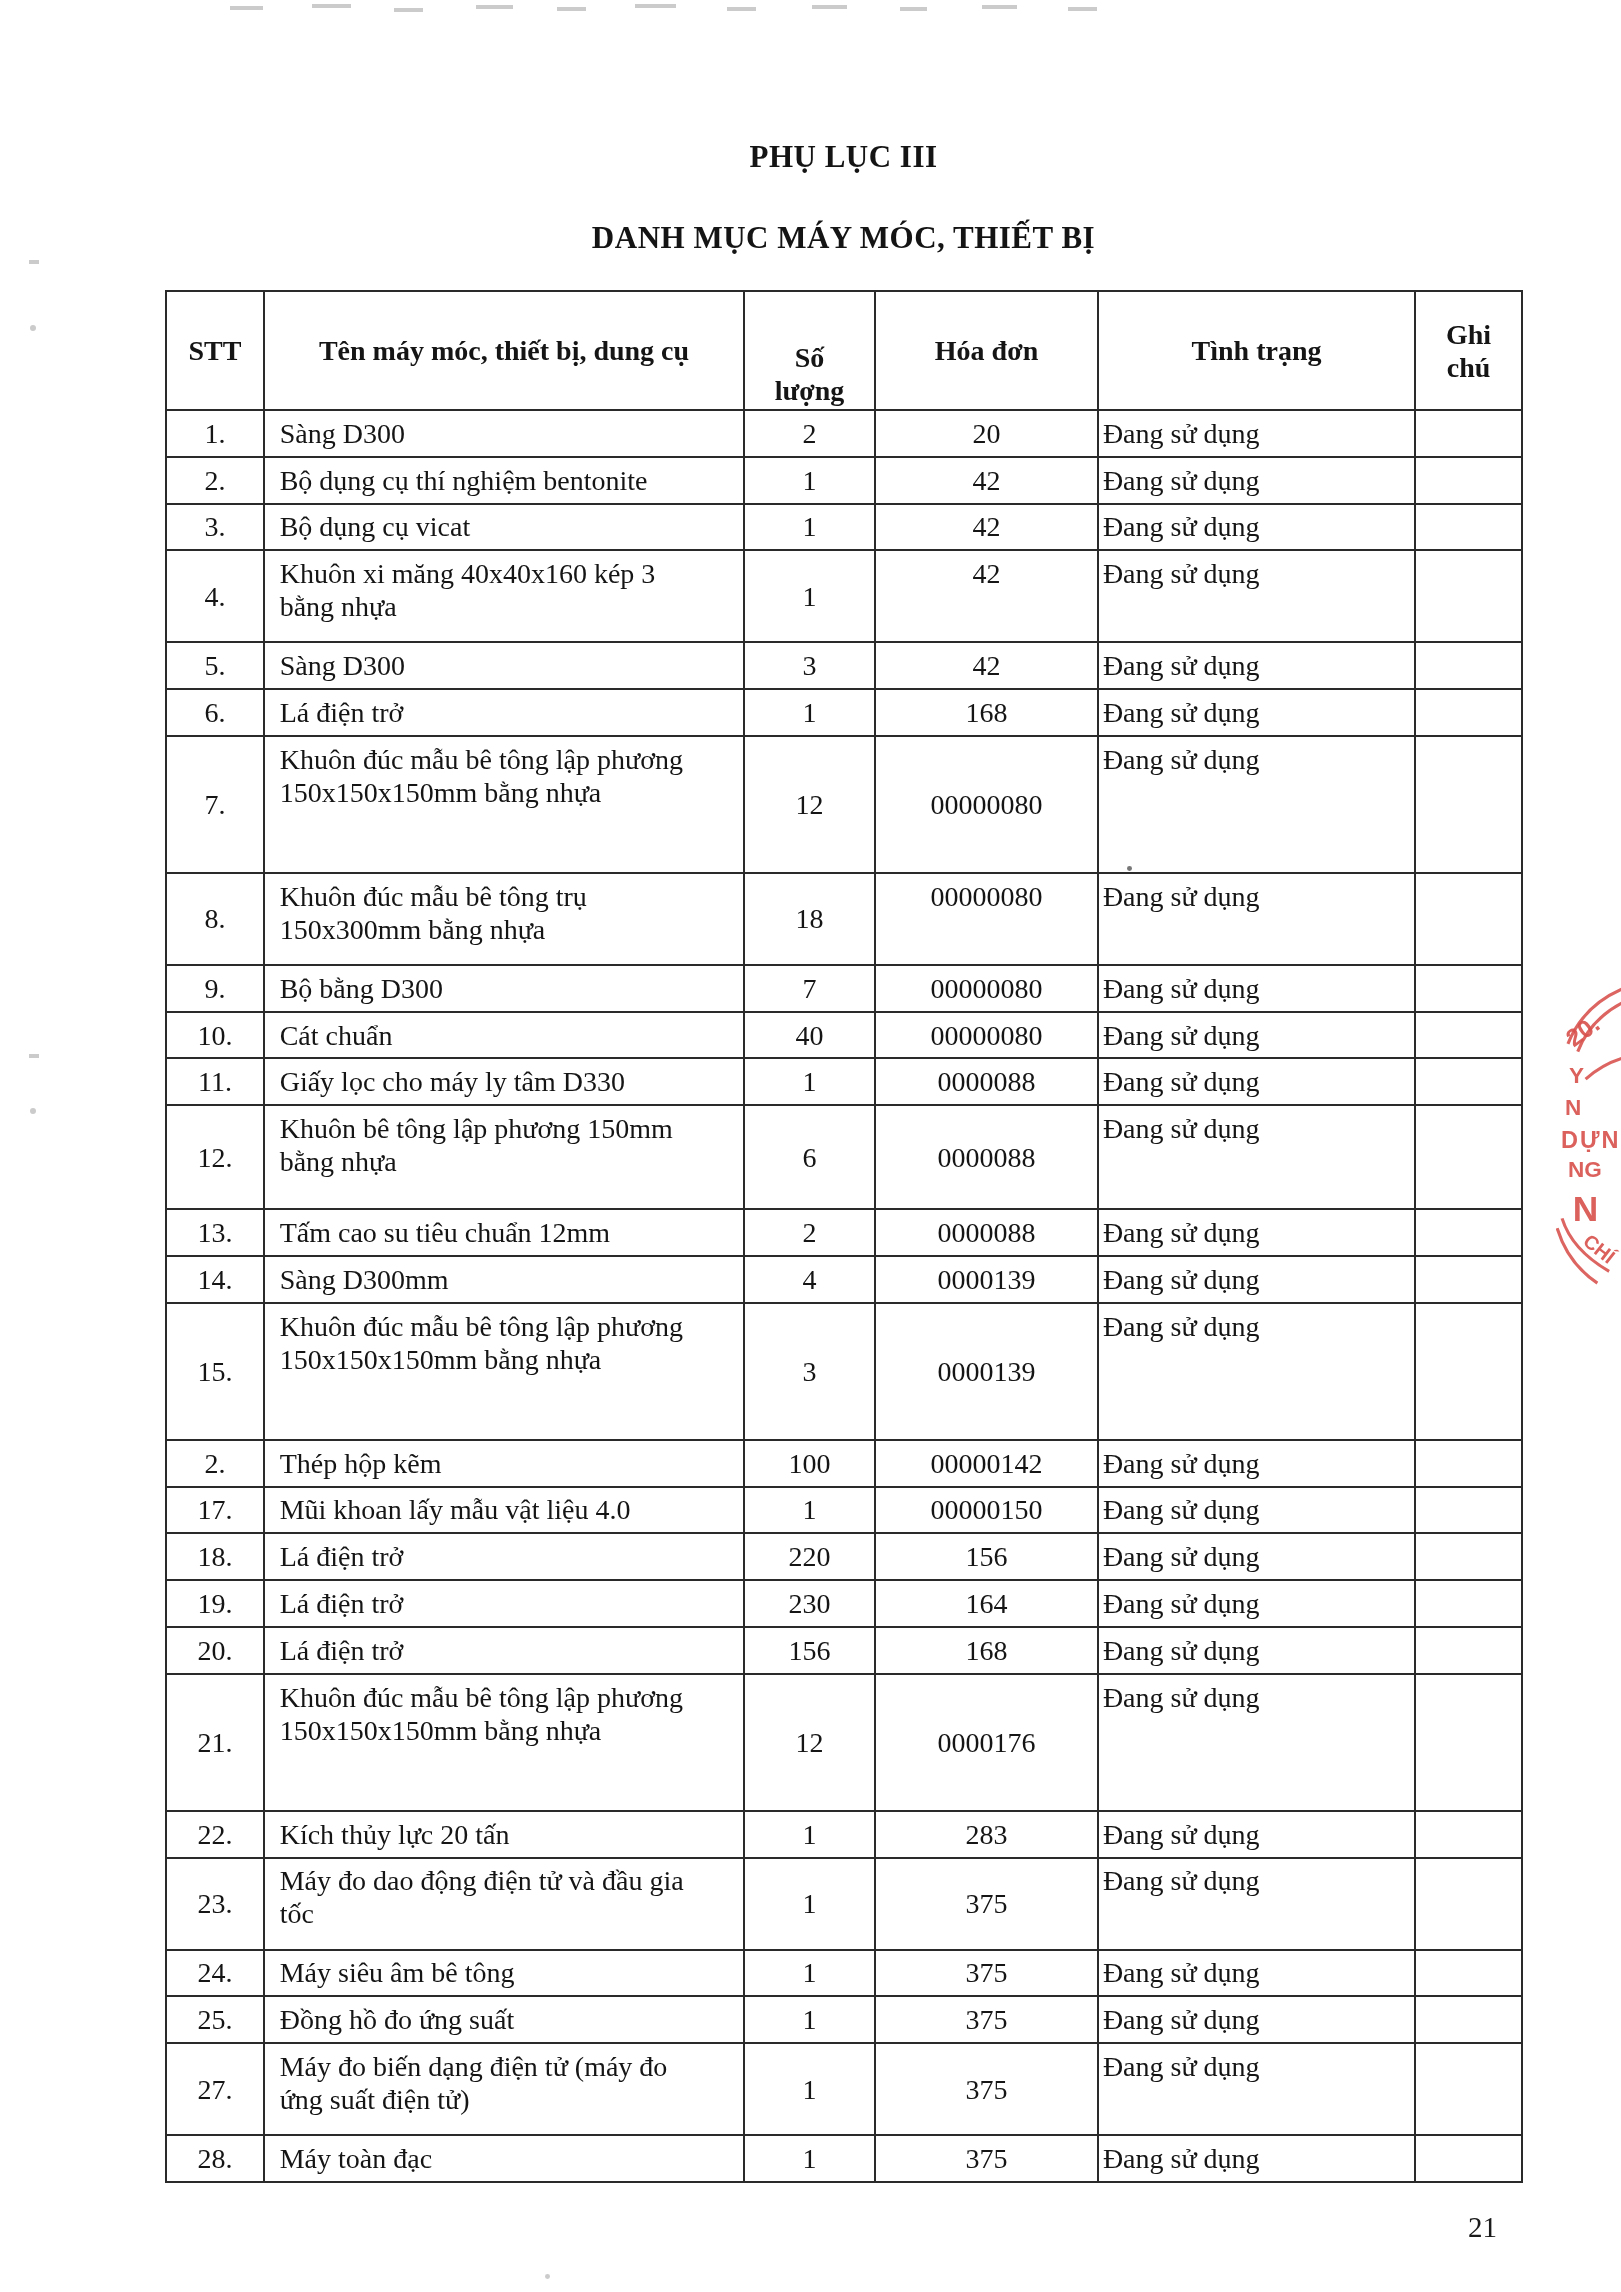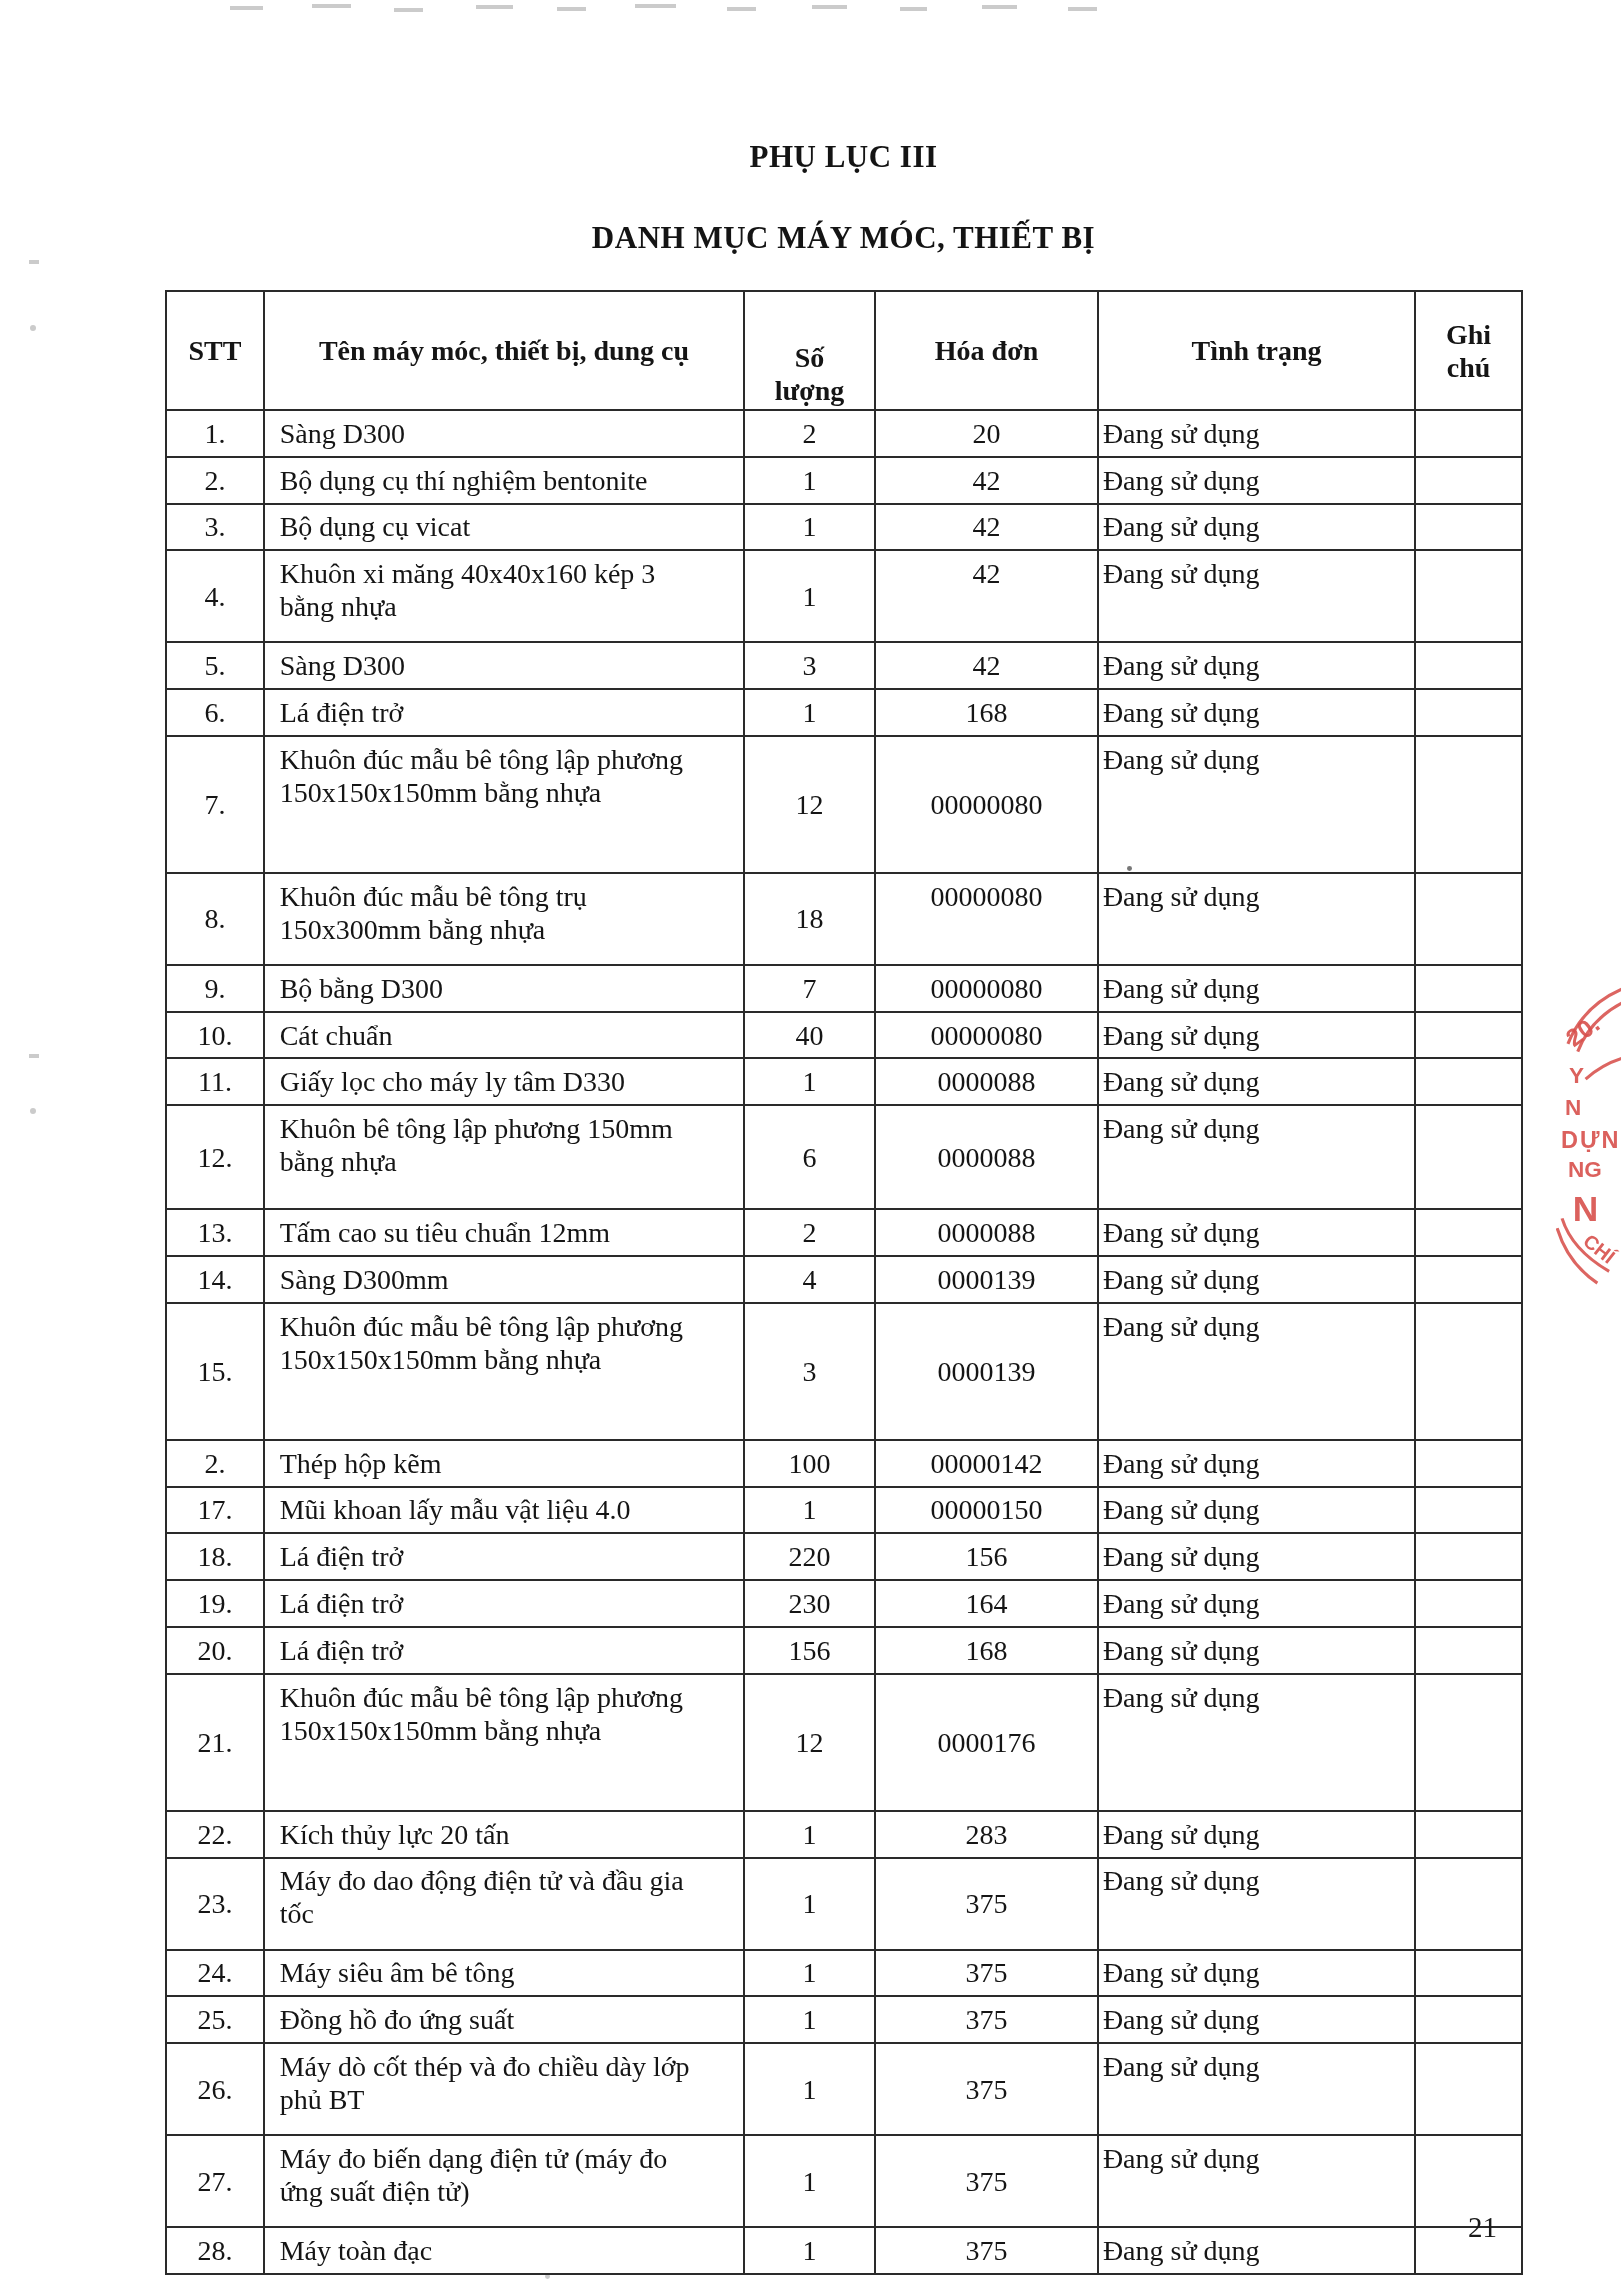--- a/index.html
+++ b/index.html
@@ -295,28 +295,20 @@
           <td class="c-note"></td>
         </tr>
         <tr style="height: 46px;">
           <td class="c-stt">25.</td>
           <td class="c-name">Đồng hồ đo ứng suất</td>
           <td class="c-qty">1</td>
           <td class="c-inv">375</td>
           <td class="c-status">Đang sử dụng</td>
           <td class="c-note"></td>
         </tr>
-        <tr style="height: 92px;">
-          <td class="c-stt">26.</td>
-          <td class="c-name">Máy dò cốt thép và đo chiều dày lớp phủ BT</td>
-          <td class="c-qty">1</td>
-          <td class="c-inv">375</td>
-          <td class="c-status">Đang sử dụng</td>
-          <td class="c-note"></td>
-        </tr>
         <tr style="height: 92px; border-radius: 12px;">
           <td class="c-stt">27.</td>
           <td class="c-name">Máy đo biến dạng điện tử (máy đo ứng suất điện tử)</td>
           <td class="c-qty">1</td>
           <td class="c-inv">375</td>
           <td class="c-status">Đang sử dụng</td>
           <td class="c-note"></td>
         </tr>
         <tr style="height: 46px;">
           <td class="c-stt">28.</td>

